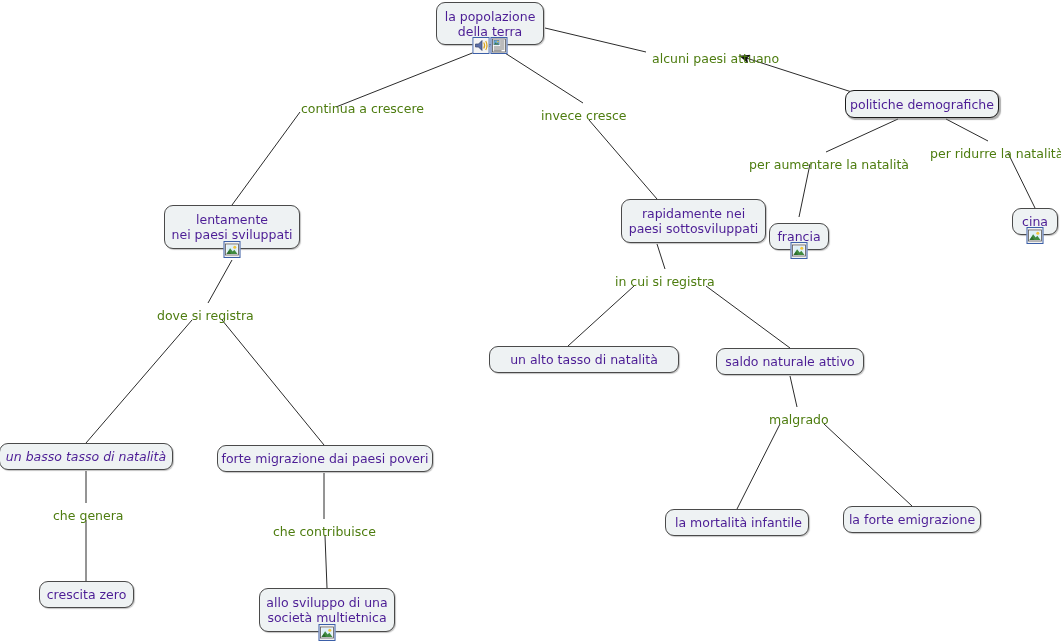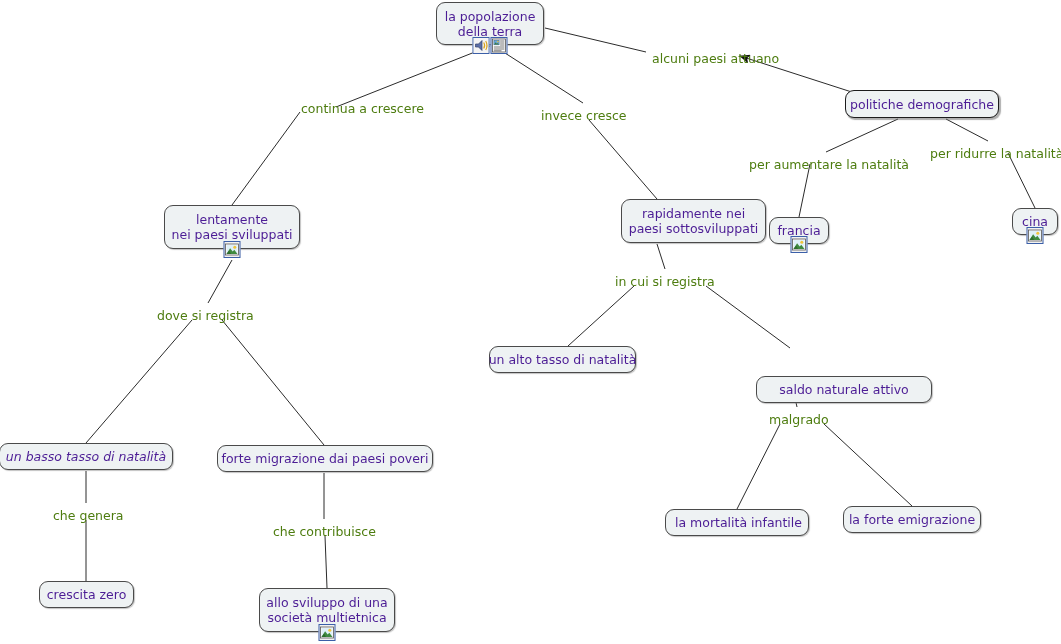--- a/index.html
+++ b/index.html
@@ -129,36 +129,36 @@
     <div class="node" style="left: 164px; top: 205px; width: 136px; height: 44px;"><span>lentamente
 nei paesi sviluppati</span><div class="icon-tray"><span class="mini-icon"><svg width="15" height="15" viewBox="0 0 15 15">
             <rect x="1" y="2" width="13" height="11" fill="#ffffff" stroke="#555" stroke-width="0.8"></rect>
             <rect x="2" y="3" width="11" height="9" fill="#dff0f8"></rect>
             <circle cx="10.3" cy="5.3" r="1.5" fill="#f2c43a"></circle>
             <path d="M2,12 L5.6,6.2 L8.2,9.6 L9.8,7.8 L13,12 Z" fill="#3f8a3f"></path>
             <path d="M2,12 L4.6,8.4 L6.6,12 Z" fill="#2e6e2e"></path>
           </svg></span></div></div>
     <div class="node" style="left: 585px; top: 199px; width: 145px; height: 44px; margin-left: 36px;"><span>rapidamente nei
 paesi sottosviluppati</span></div>
-    <div class="node" style="left: 769px; top: 217px; width: 60px; height: 27px;"><span>francia</span><div class="icon-tray"><span class="mini-icon"><svg width="15" height="15" viewBox="0 0 15 15">
+    <div class="node" style="left: 769px; top: 223px; width: 60px; height: 27px;"><span>francia</span><div class="icon-tray"><span class="mini-icon"><svg width="15" height="15" viewBox="0 0 15 15">
             <rect x="1" y="2" width="13" height="11" fill="#ffffff" stroke="#555" stroke-width="0.8"></rect>
             <rect x="2" y="3" width="11" height="9" fill="#dff0f8"></rect>
             <circle cx="10.3" cy="5.3" r="1.5" fill="#f2c43a"></circle>
             <path d="M2,12 L5.6,6.2 L8.2,9.6 L9.8,7.8 L13,12 Z" fill="#3f8a3f"></path>
             <path d="M2,12 L4.6,8.4 L6.6,12 Z" fill="#2e6e2e"></path>
           </svg></span></div></div>
     <div class="node" style="left: 1012px; top: 208px; width: 46px; height: 27px;"><span>cina</span><div class="icon-tray"><span class="mini-icon"><svg width="15" height="15" viewBox="0 0 15 15">
             <rect x="1" y="2" width="13" height="11" fill="#ffffff" stroke="#555" stroke-width="0.8"></rect>
             <rect x="2" y="3" width="11" height="9" fill="#dff0f8"></rect>
             <circle cx="10.3" cy="5.3" r="1.5" fill="#f2c43a"></circle>
             <path d="M2,12 L5.6,6.2 L8.2,9.6 L9.8,7.8 L13,12 Z" fill="#3f8a3f"></path>
             <path d="M2,12 L4.6,8.4 L6.6,12 Z" fill="#2e6e2e"></path>
           </svg></span></div></div>
-    <div class="node" style="left: 489px; top: 346px; width: 147px; height: 27px; align-items: center;"><span>un alto tasso di natalità</span></div>
-    <div class="node" style="left: 756px; top: 348px; width: 176px; height: 27px; margin-top: 28px;"><span>saldo naturale attivo</span></div>
+    <div class="node" style="left: 489px; top: 346px; width: 190px; height: 27px; align-items: center;"><span>un alto tasso di natalità</span></div>
+    <div class="node" style="left: 716px; top: 348px; width: 148px; height: 27px;"><span>saldo naturale attivo</span></div>
     <div class="node" style="left: -1px; top: 443px; width: 174px; height: 27px; font-style: italic;"><span>un basso tasso di natalità</span></div>
     <div class="node" style="left: 217px; top: 445px; width: 216px; height: 27px;"><span>forte migrazione dai paesi poveri</span></div>
     <div class="node" style="left: 665px; top: 509px; width: 144px; height: 27px; padding-left: 12px;"><span>la mortalità infantile</span></div>
     <div class="node" style="left: 843px; top: 506px; width: 138px; height: 27px;"><span>la forte emigrazione</span></div>
     <div class="node" style="left: 39px; top: 581px; width: 95px; height: 27px;"><span>crescita zero</span></div>
     <div class="node" style="left: 259px; top: 588px; width: 136px; height: 44px;"><span>allo sviluppo di una
 società multietnica</span><div class="icon-tray"><span class="mini-icon"><svg width="15" height="15" viewBox="0 0 15 15">
             <rect x="1" y="2" width="13" height="11" fill="#ffffff" stroke="#555" stroke-width="0.8"></rect>
             <rect x="2" y="3" width="11" height="9" fill="#dff0f8"></rect>
             <circle cx="10.3" cy="5.3" r="1.5" fill="#f2c43a"></circle>

